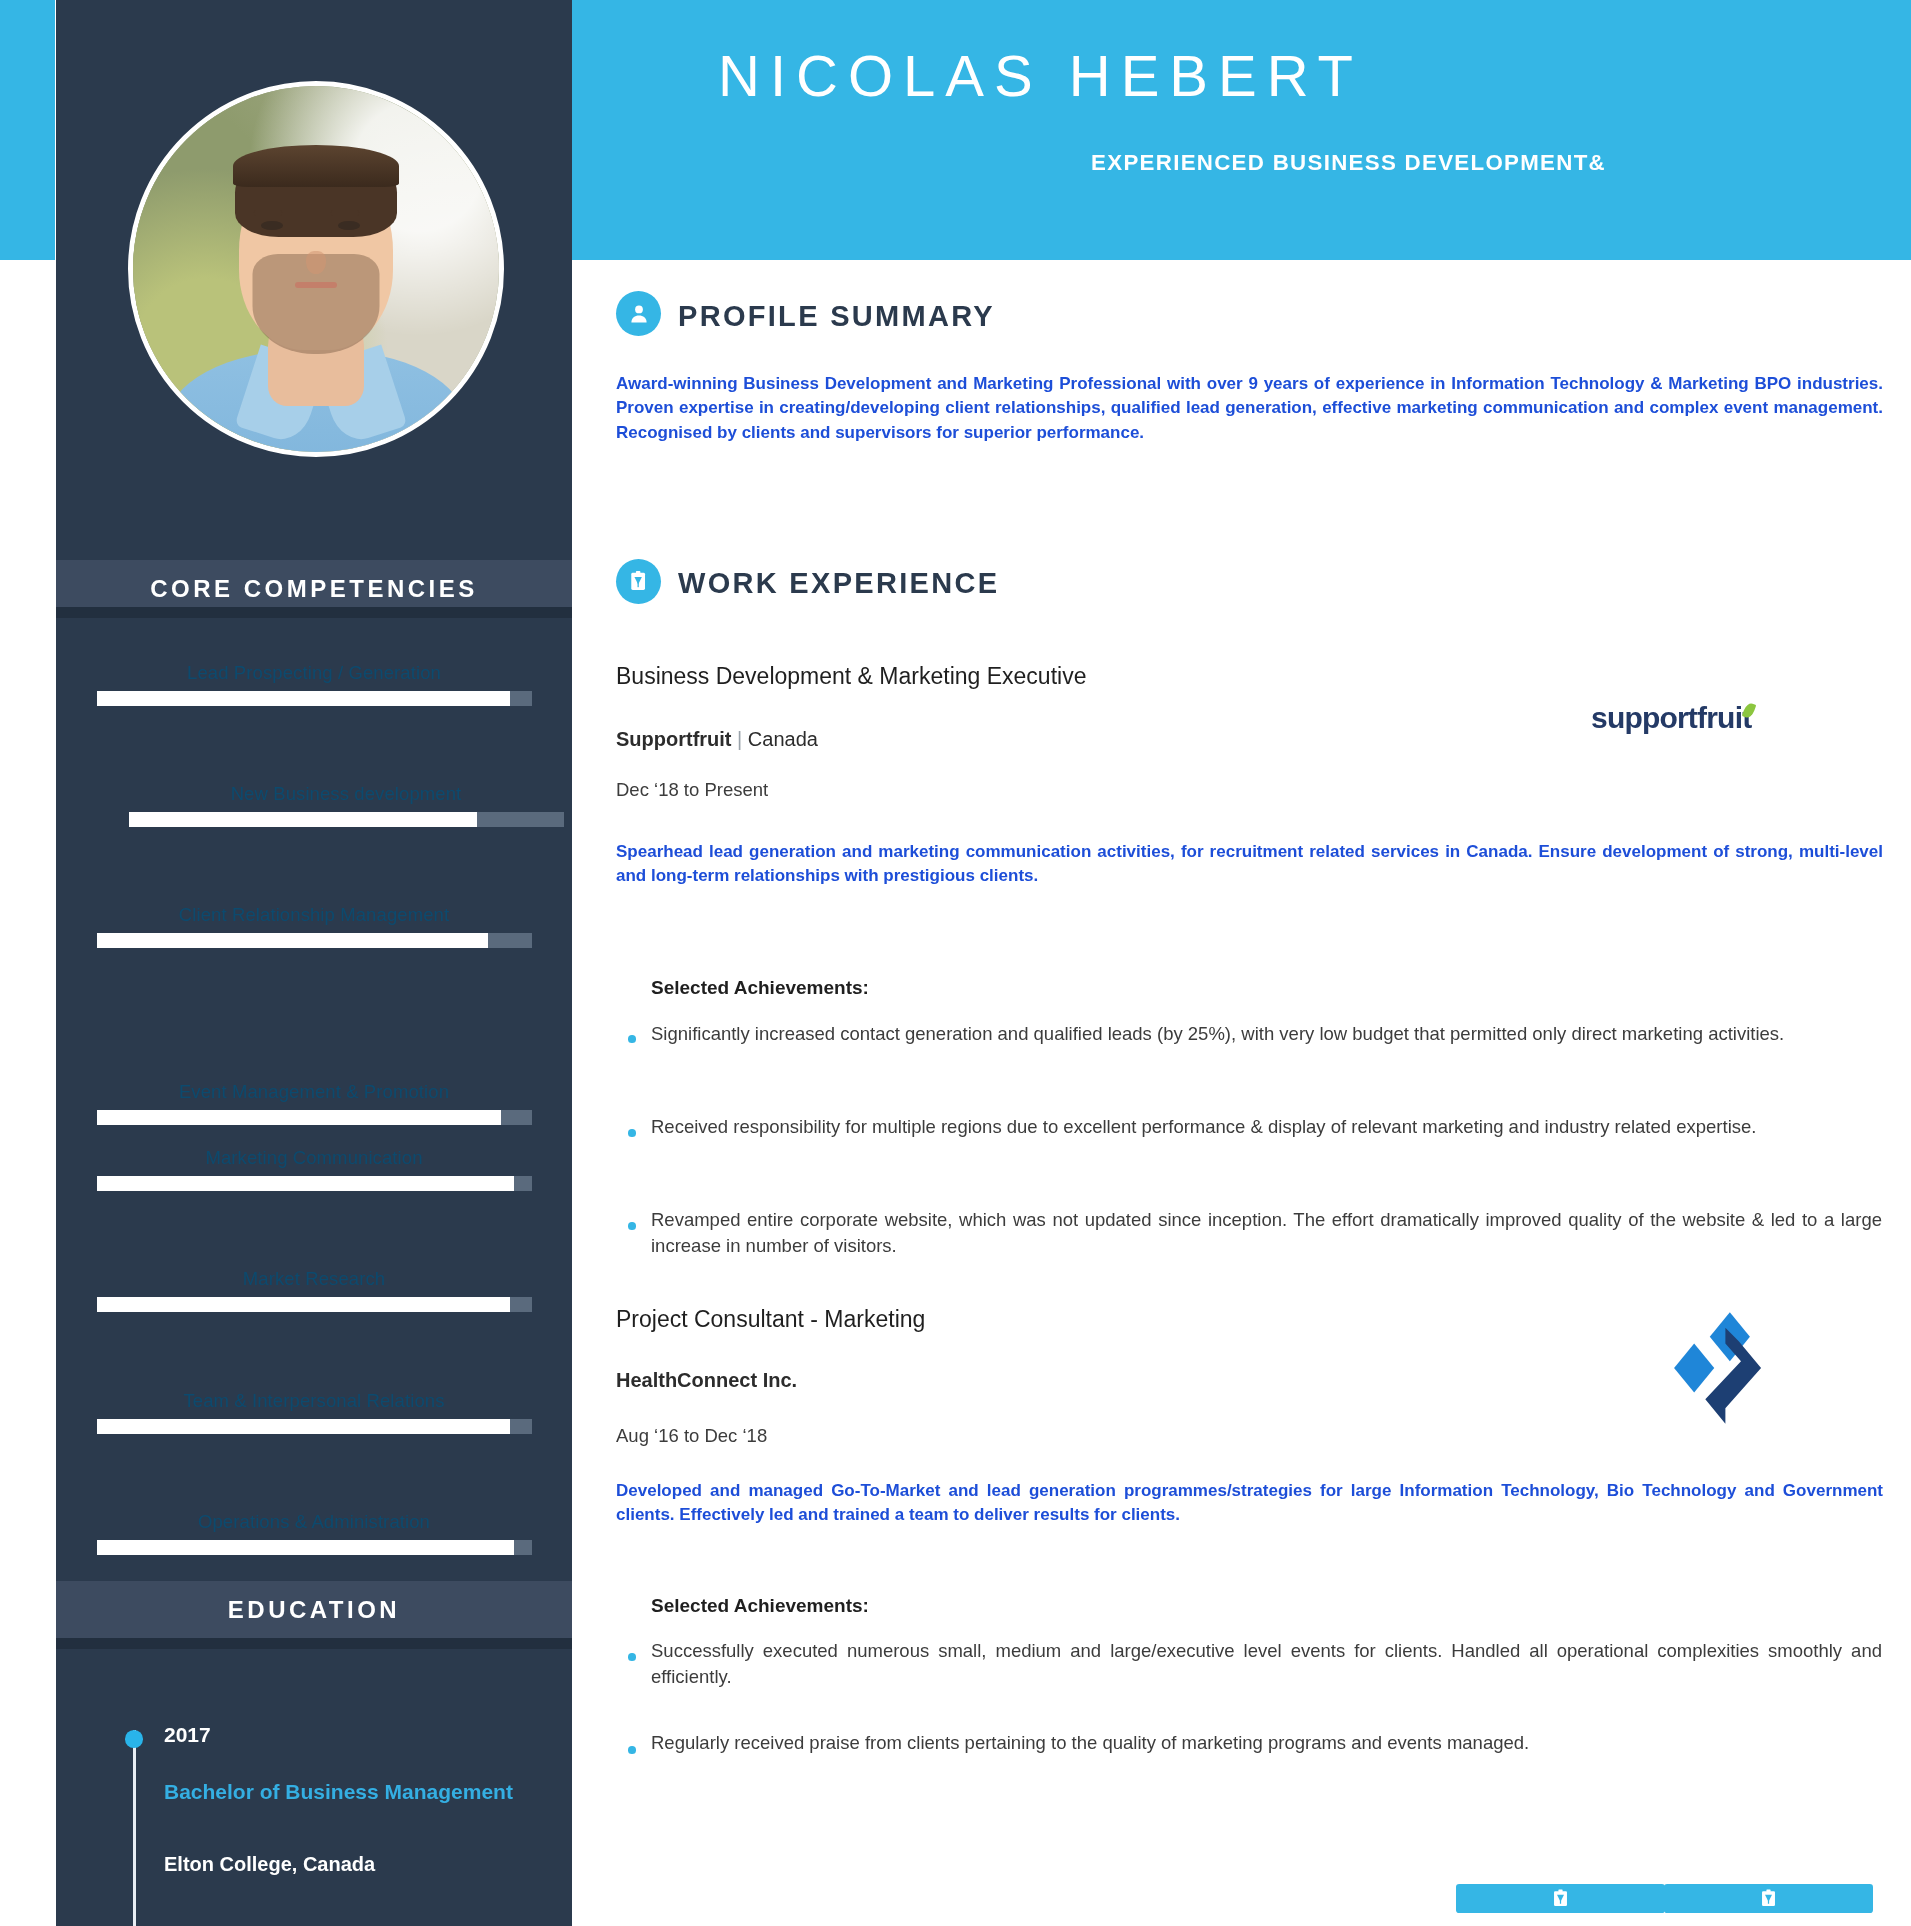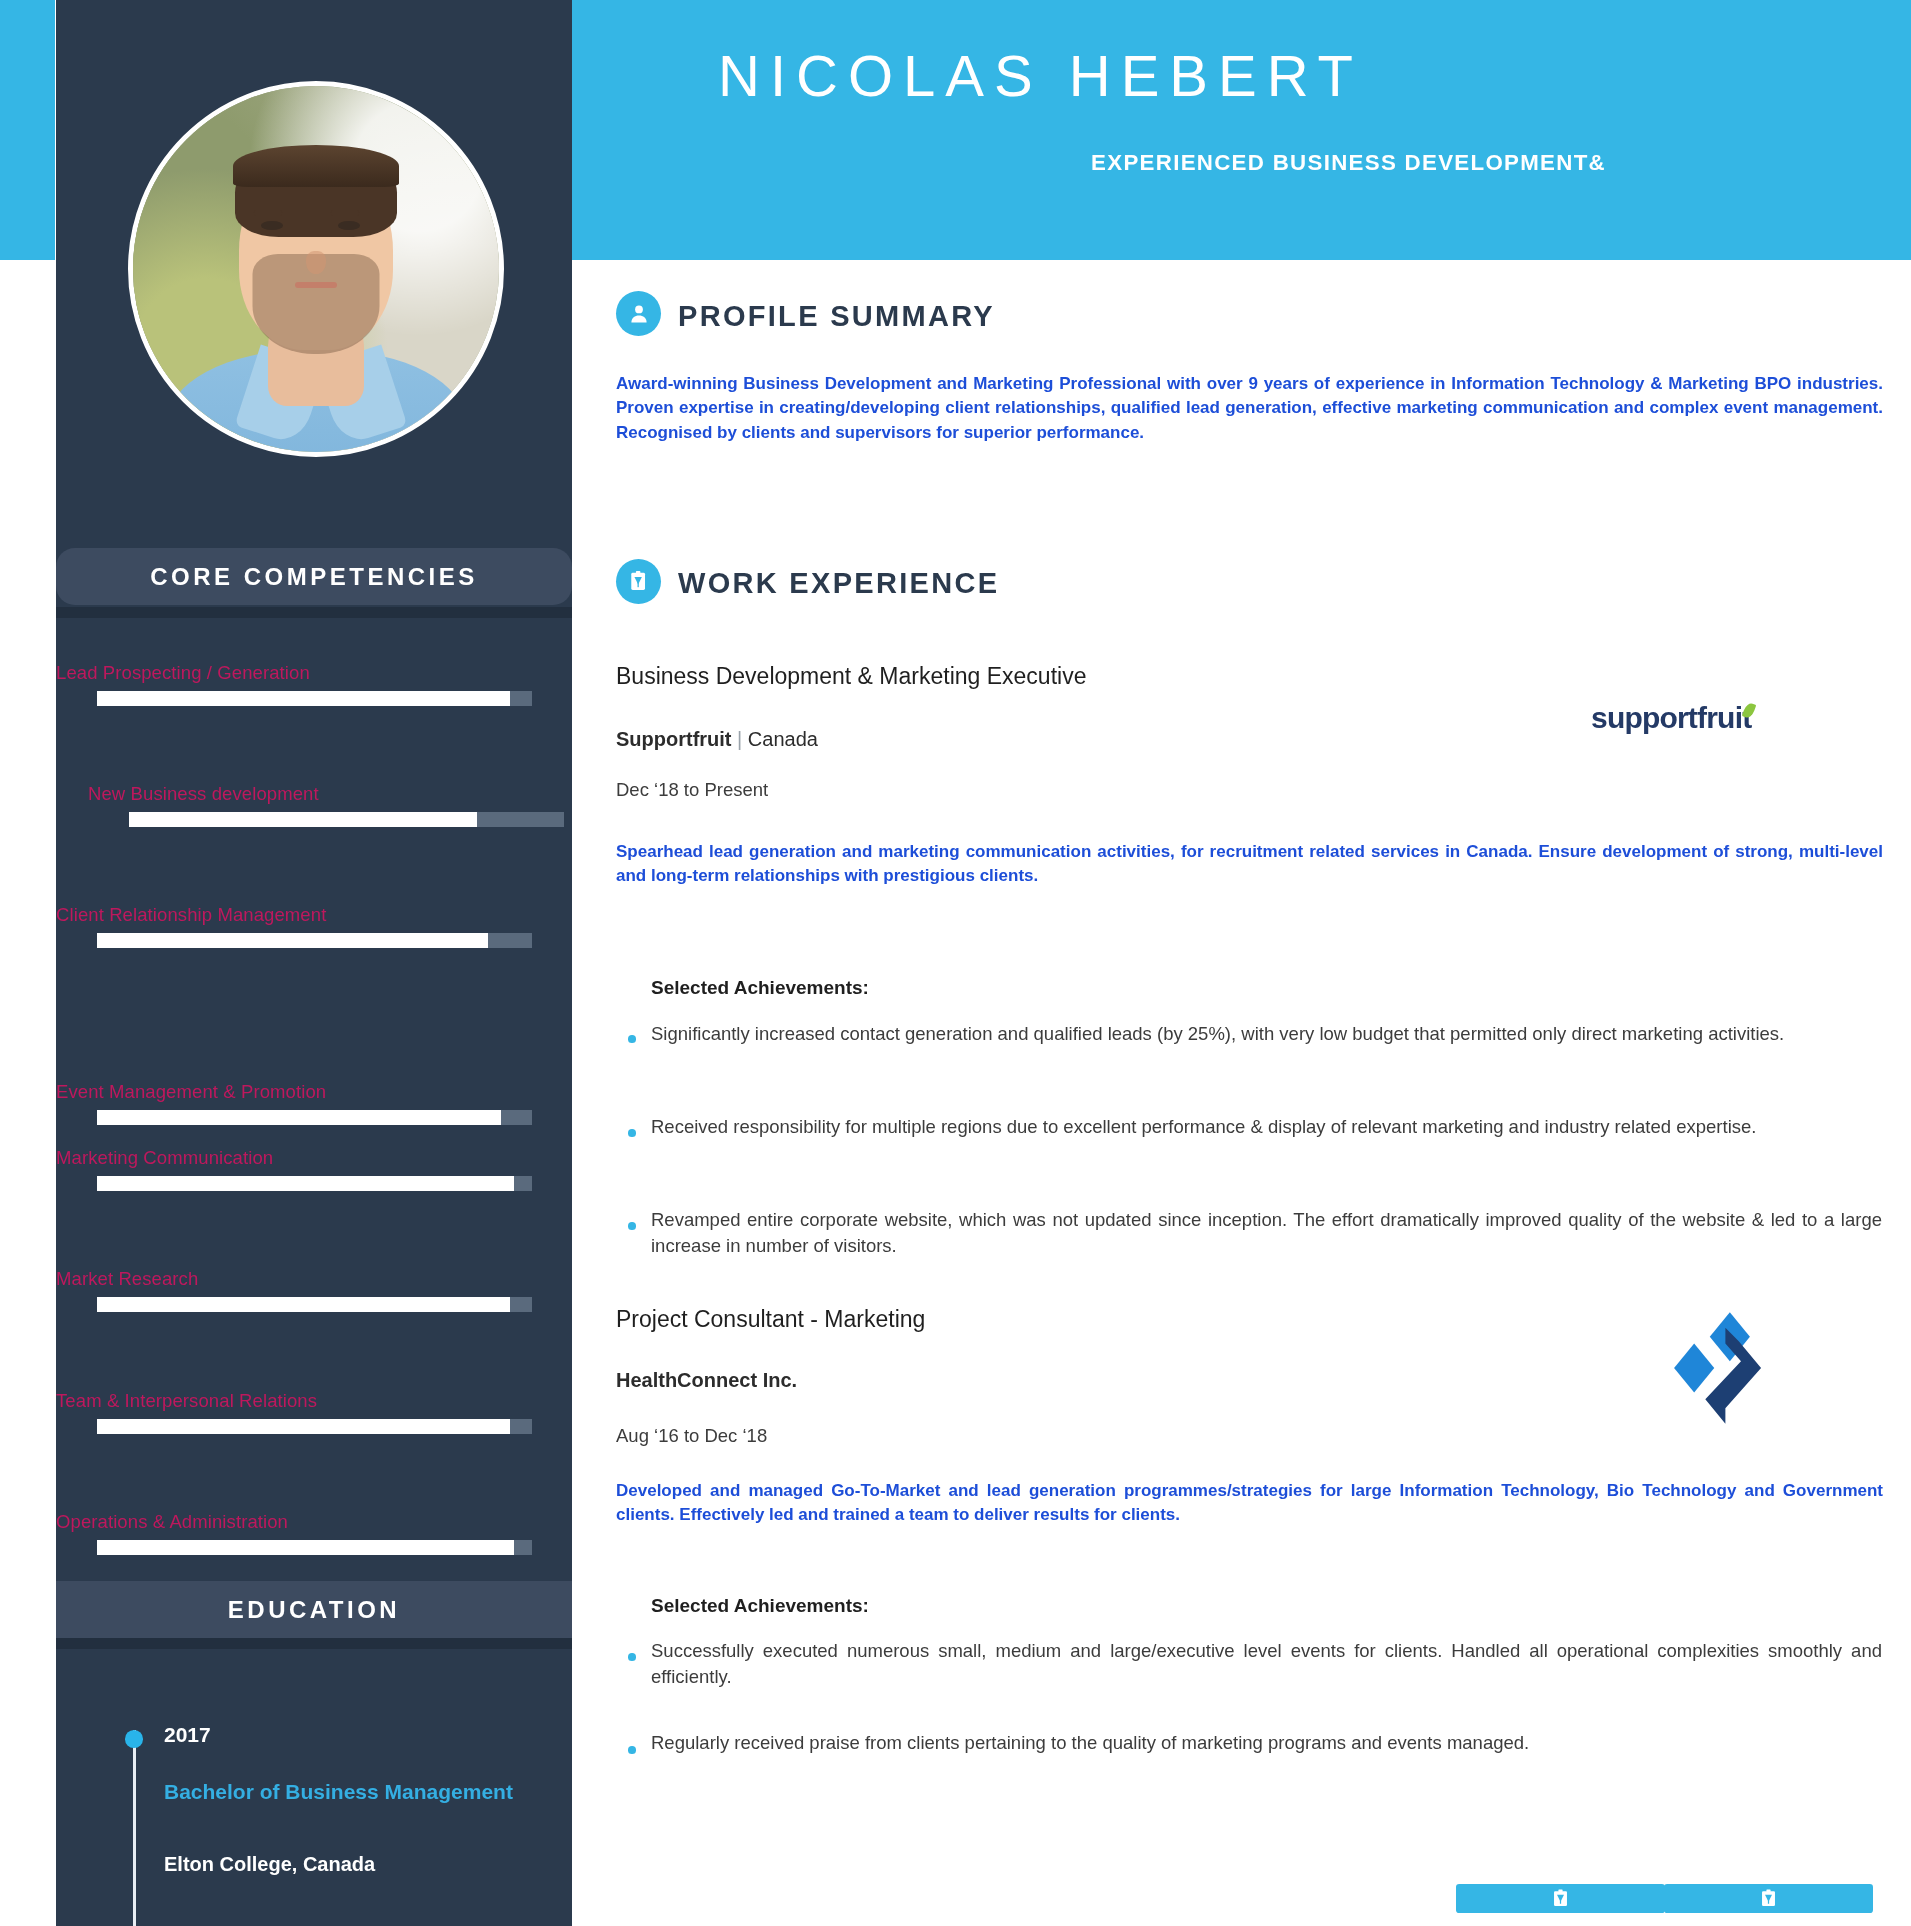--- a/index.html
+++ b/index.html
@@ -74,21 +74,21 @@
     position:absolute; left:56px; width:516px; height:57px;
     background:#3d4b60; color:#ffffff;
     display:flex; align-items:center; justify-content:center;
     font-size:24px; font-weight:bold; letter-spacing:3.5px;
   }
   .side-head-rule{ position:absolute; left:56px; width:516px; height:10.8px; background:#222f3f; }
 
   
   .comp{ position:absolute; left:56px; width:516px; }
   .comp-label{
-    width:100%; text-align:left; color:#be185d;
+    width:100%; text-align:center; color:#0c4a6e;
     font-size:18.5px; font-weight:400; letter-spacing:0.1px; line-height:1.05;
   }
   .comp-track{
     margin:8.5px auto 0; width:435px; height:14.6px; background:#5a6a7d;
   }
   .comp-fill{ height:100%; background:#ffffff; }
 
   
   .edu-rail{ position:absolute; left:133px; width:2.7px; background:#e8eef4; }
   .edu-dot{
@@ -154,21 +154,21 @@
   <div class="ph-hair"></div>
   <div class="ph-hairfade"></div>
   <div class="ph-browL"></div>
   <div class="ph-browR"></div>
   <div class="ph-eyeL"></div>
   <div class="ph-eyeR"></div>
   <div class="ph-nose"></div>
   <div class="ph-mouth"></div>
 </div>
 
-<div class="side-head" style="top:548px;border-radius:19px;">CORE COMPETENCIES</div>
+<div class="side-head" style="top:560px;">CORE COMPETENCIES</div>
 <div class="side-head-rule" style="top:607px;"></div>
 
 <div id="comp-list">
     <div class="comp" style="top: 663px;">
       <div class="comp-label">Lead Prospecting / Generation</div>
       <div class="comp-track">
         <div class="comp-fill" style="width: 95%;"></div>
       </div>
     </div>
     <div class="comp" style="top: 784px; margin-left: 32px;">

